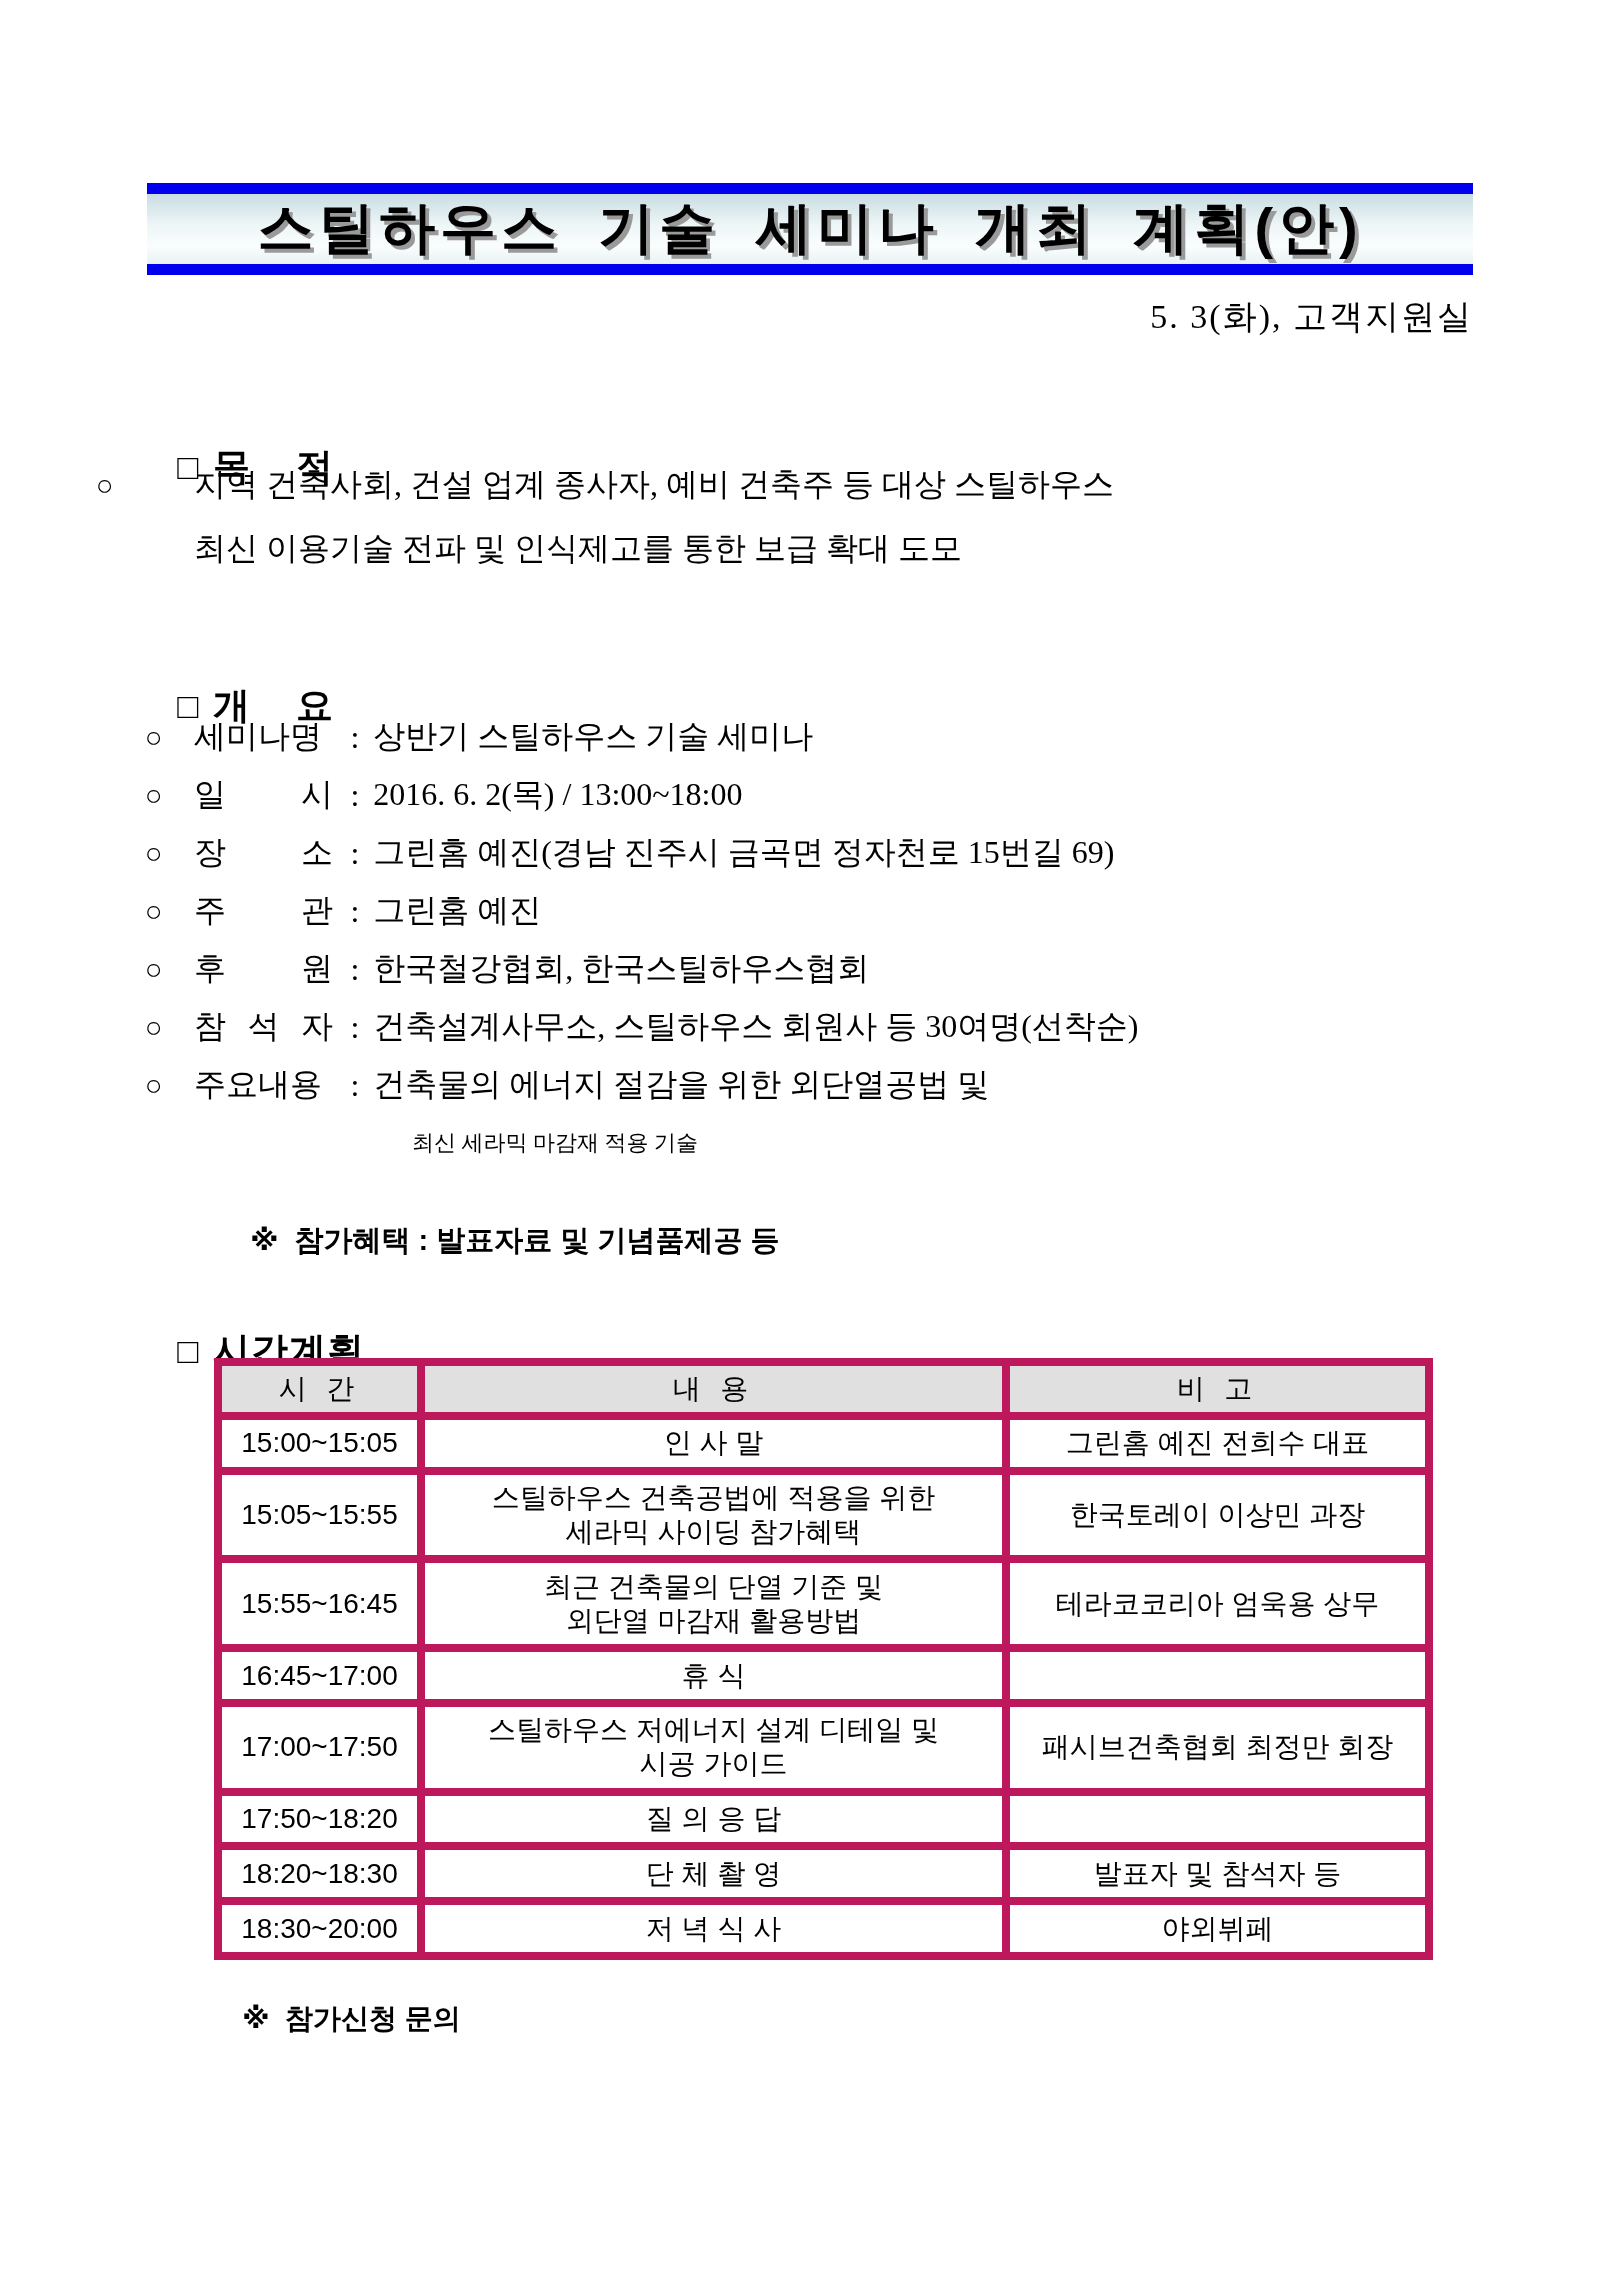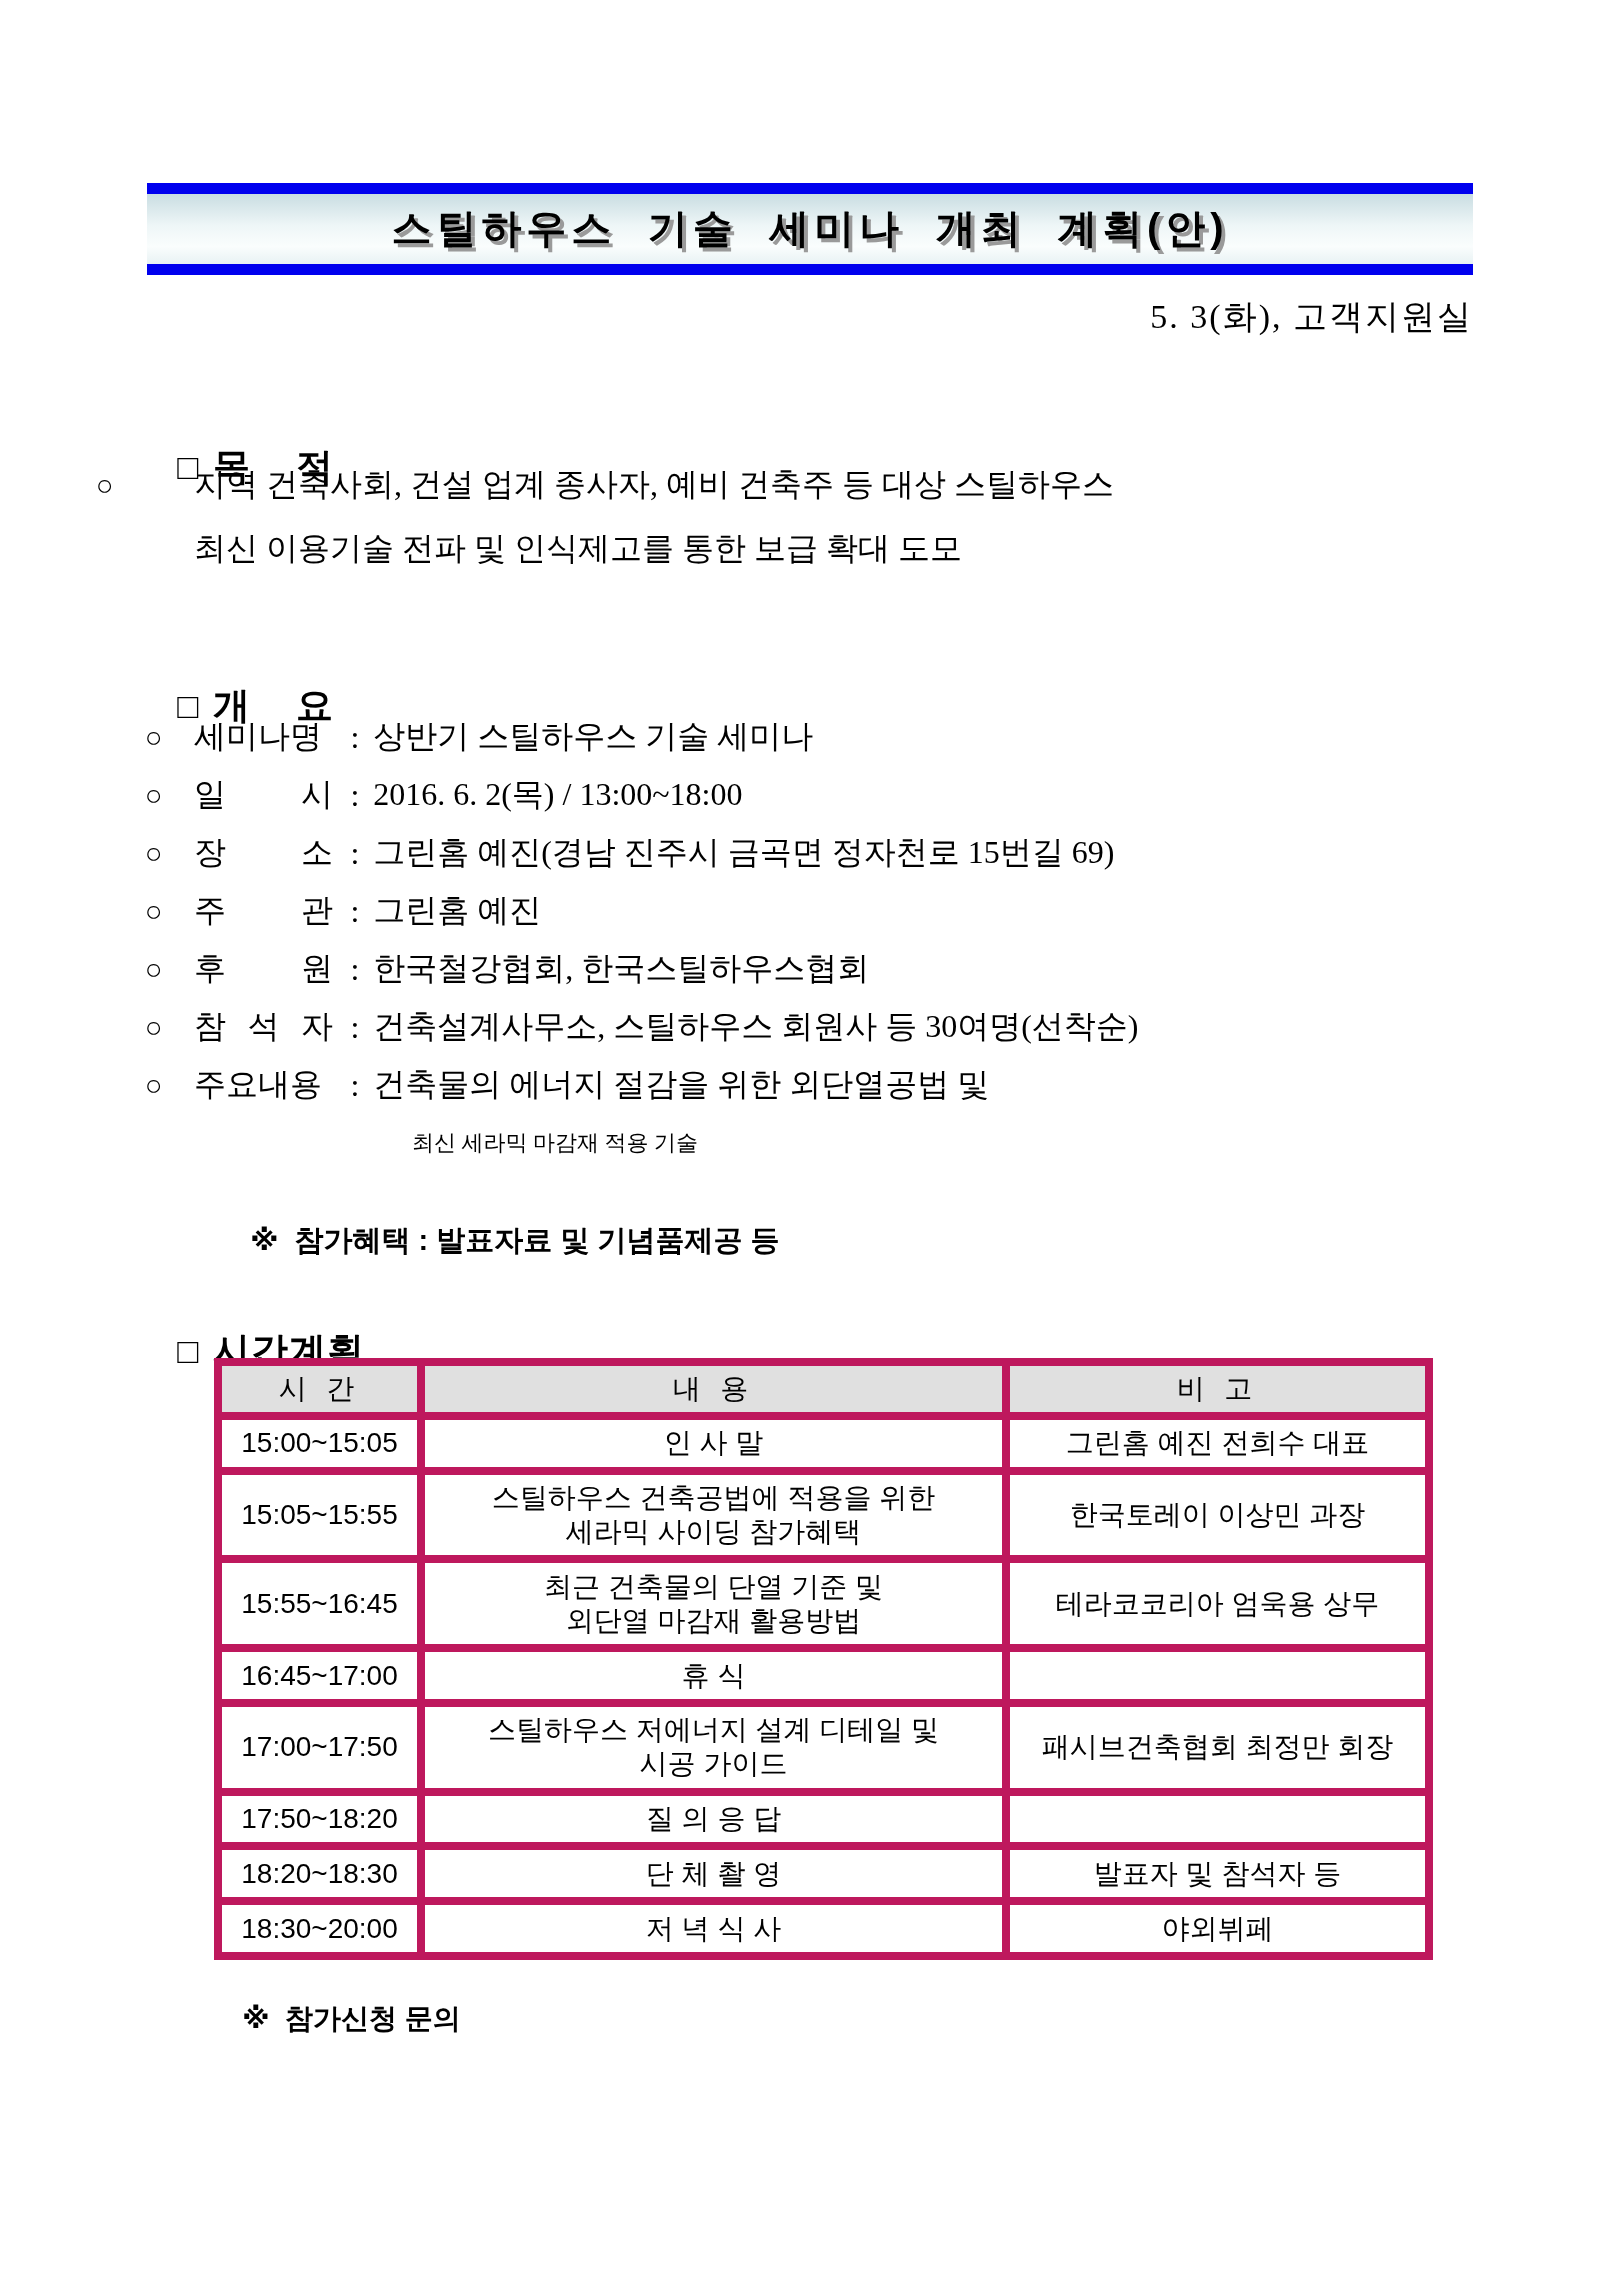--- a/index.html
+++ b/index.html
@@ -17,21 +17,21 @@
   
   .banner{left:147px;top:183px;width:1326px;}
   .bar{height:10.8px;background:#0000ee;}
   .banner-body{
     height:70px;
     background:linear-gradient(180deg,#c9dde2 0%,#eef6f7 45%,#fafdfd 75%,#e8f2f4 100%);
     display:flex;align-items:center;justify-content:center;
   }
   .banner-title{
     font-family:"Liberation Sans","DejaVu Sans",sans-serif;
-    font-weight:bold;font-size:40px;letter-spacing:4.9px;word-spacing:15.7px;
+    font-weight:bold;font-size:56px;letter-spacing:4.9px;word-spacing:15.7px;
     color:#000;text-shadow:3.9px 3.9px 0 #9a9a9a;
     white-space:pre;
   }
 
   
   .date-line{left:147px;top:294px;width:1326px;text-align:right;font-size:34px;letter-spacing:2px;}
 
   
   .sec-h{
     font-family:"Liberation Sans","DejaVu Sans",sans-serif;

